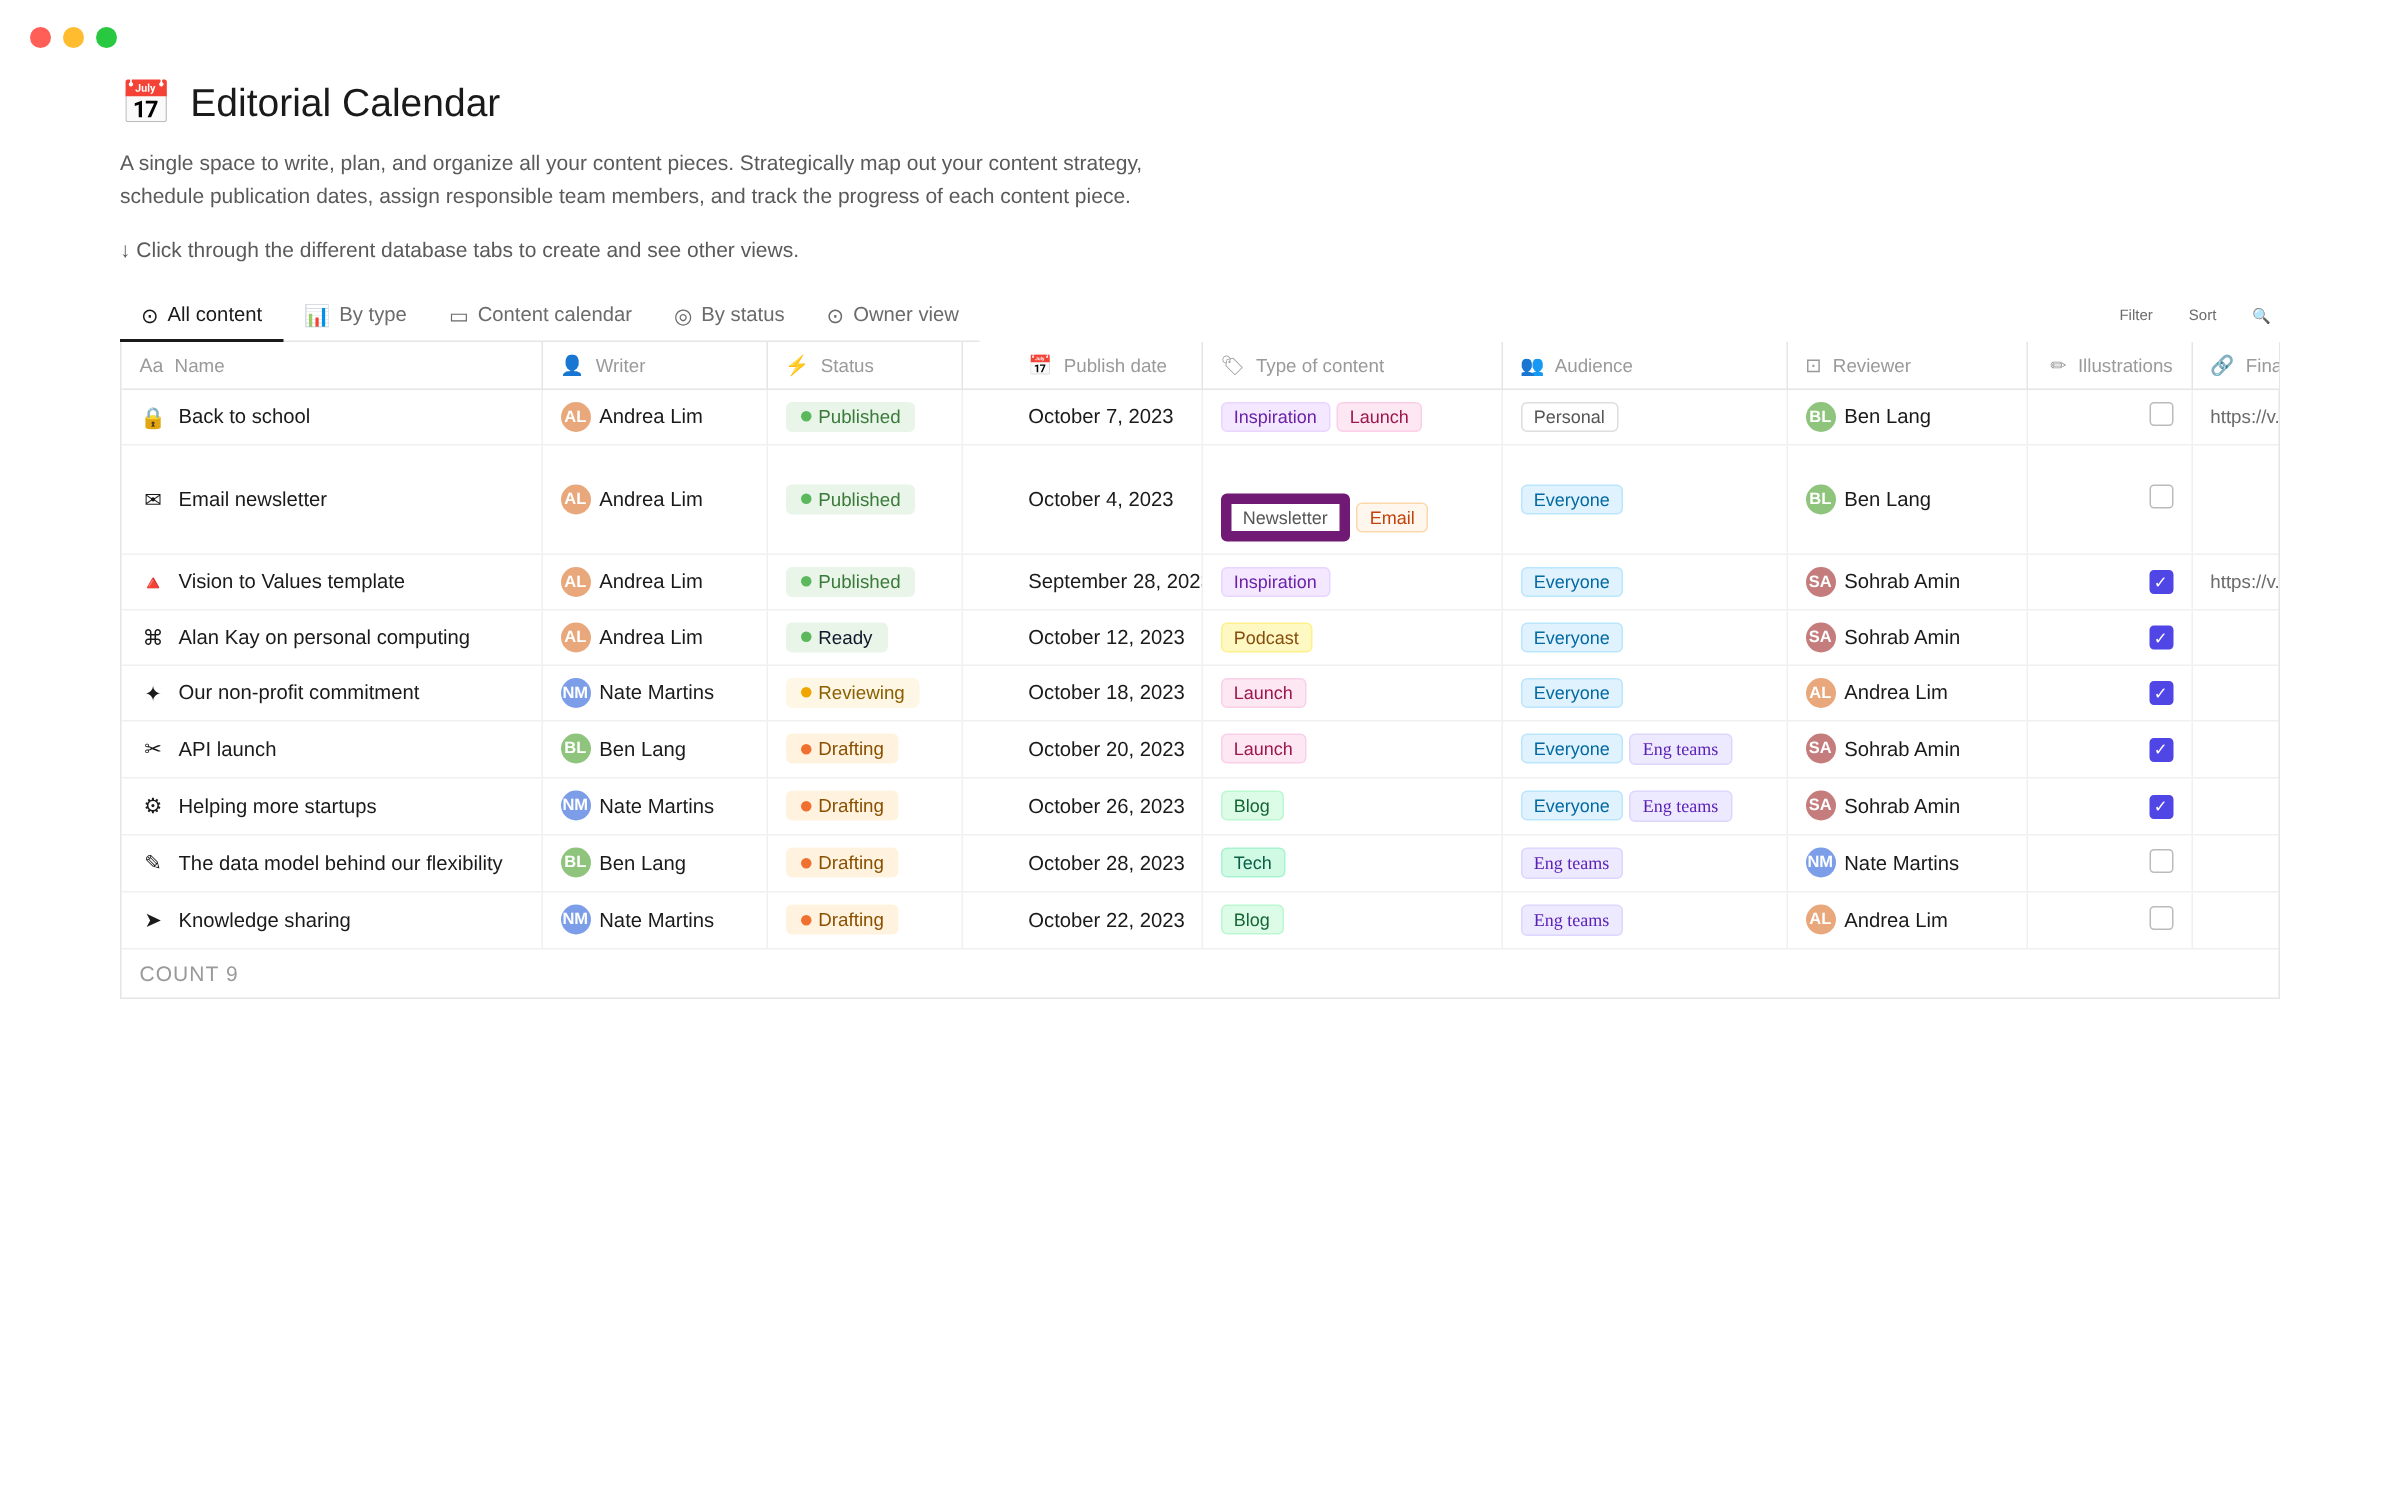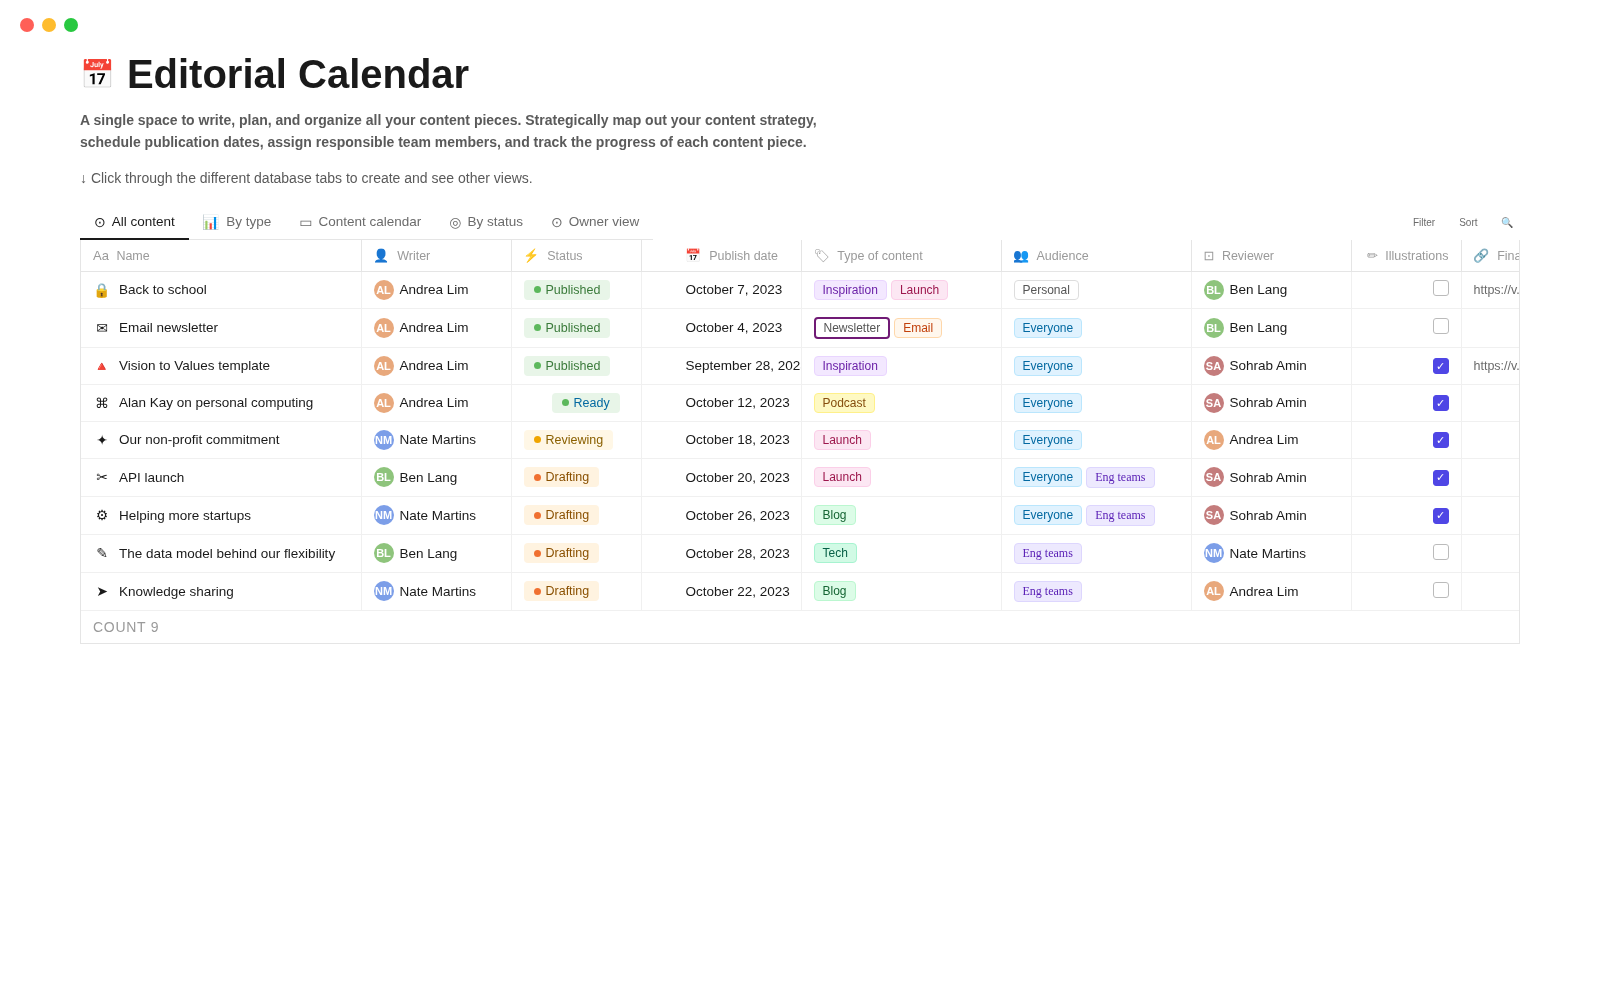--- a/index.html
+++ b/index.html
@@ -33,31 +33,30 @@
     .page-header {
       display: flex;
       align-items: center;
       gap: 12px;
       margin-bottom: 12px;
     }
     .page-icon {
       font-size: 28px;
     }
     .page-title {
-      font-size: 40px;
-      font-weight: 700;
+      font-size: 26px;
+      font-weight: 400;
       color: #1a1a1a;
     }
     .page-description {
       color: #5a5a5a;
       line-height: 1.6;
       font-size: 14px;
       max-width: 760px;
       margin-bottom: 16px;
-      font-weight: bold;
     }
     .page-hint {
       color: #5a5a5a;
       font-size: 14px;
       margin-bottom: 20px;
     }
 
     
     .tabs {
       display: flex;
@@ -198,38 +197,38 @@
       font-weight: 500;
     }
     .status-dot {
       width: 7px;
       height: 7px;
       border-radius: 50%;
       display: inline-block;
     }
     .status-published { background: #e8f5e8; color: #3a7a3a; }
     .status-published .status-dot { background: #5cb85c; }
-    .status-ready { background: #e8f5e8; color: #0369a1; margin-left: 28px; }
+    .status-ready { background: #e8f5e8; color: #0f172a; }
     .status-ready .status-dot { background: #5cb85c; }
     .status-reviewing { background: #fff7e6; color: #8a6000; }
     .status-reviewing .status-dot { background: #f0a500; }
     .status-drafting { background: #fff3e0; color: #8a5000; }
     .status-drafting .status-dot { background: #f07030; }
 
     
     .tag {
       display: inline-block;
       padding: 2px 8px;
       border-radius: 4px;
       font-size: 12px;
       font-weight: 500;
       margin-right: 4px;
     }
     .tag-inspiration { background: #f3e8ff; color: #6b21a8; border: 1px solid #e9d5ff; }
-    .tag-newsletter { background: #fff; color: #555; border: 2px solid #701a75; }
+    .tag-newsletter { background: #fff; color: #555; border: 7px solid #701a75; margin-top: 24px; }
     .tag-email { background: #fff7ed; color: #c2410c; border: 1px solid #fed7aa; text-align: right; }
     .tag-podcast { background: #fef9c3; color: #854d0e; border: 1px solid #fef08a; }
     .tag-launch { background: #fce7f3; color: #9d174d; border: 1px solid #fbcfe8; }
     .tag-blog { background: #dcfce7; color: #166534; border: 1px solid #bbf7d0; }
     .tag-tech { background: #d1fae5; color: #065f46; border: 1px solid #a7f3d0; }
 
     
     .aud-tag {
       display: inline-block;
       padding: 2px 8px;

